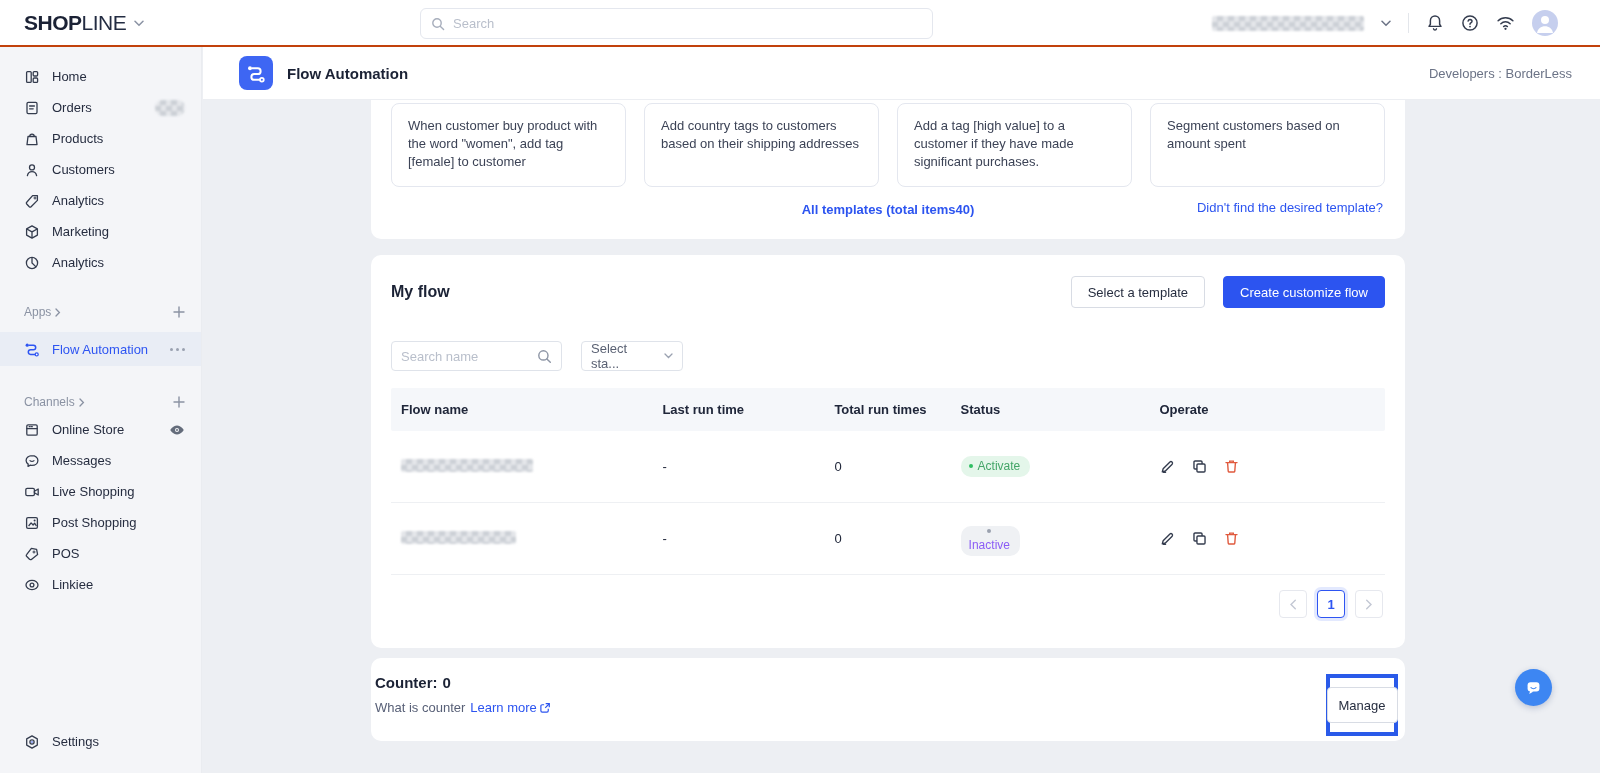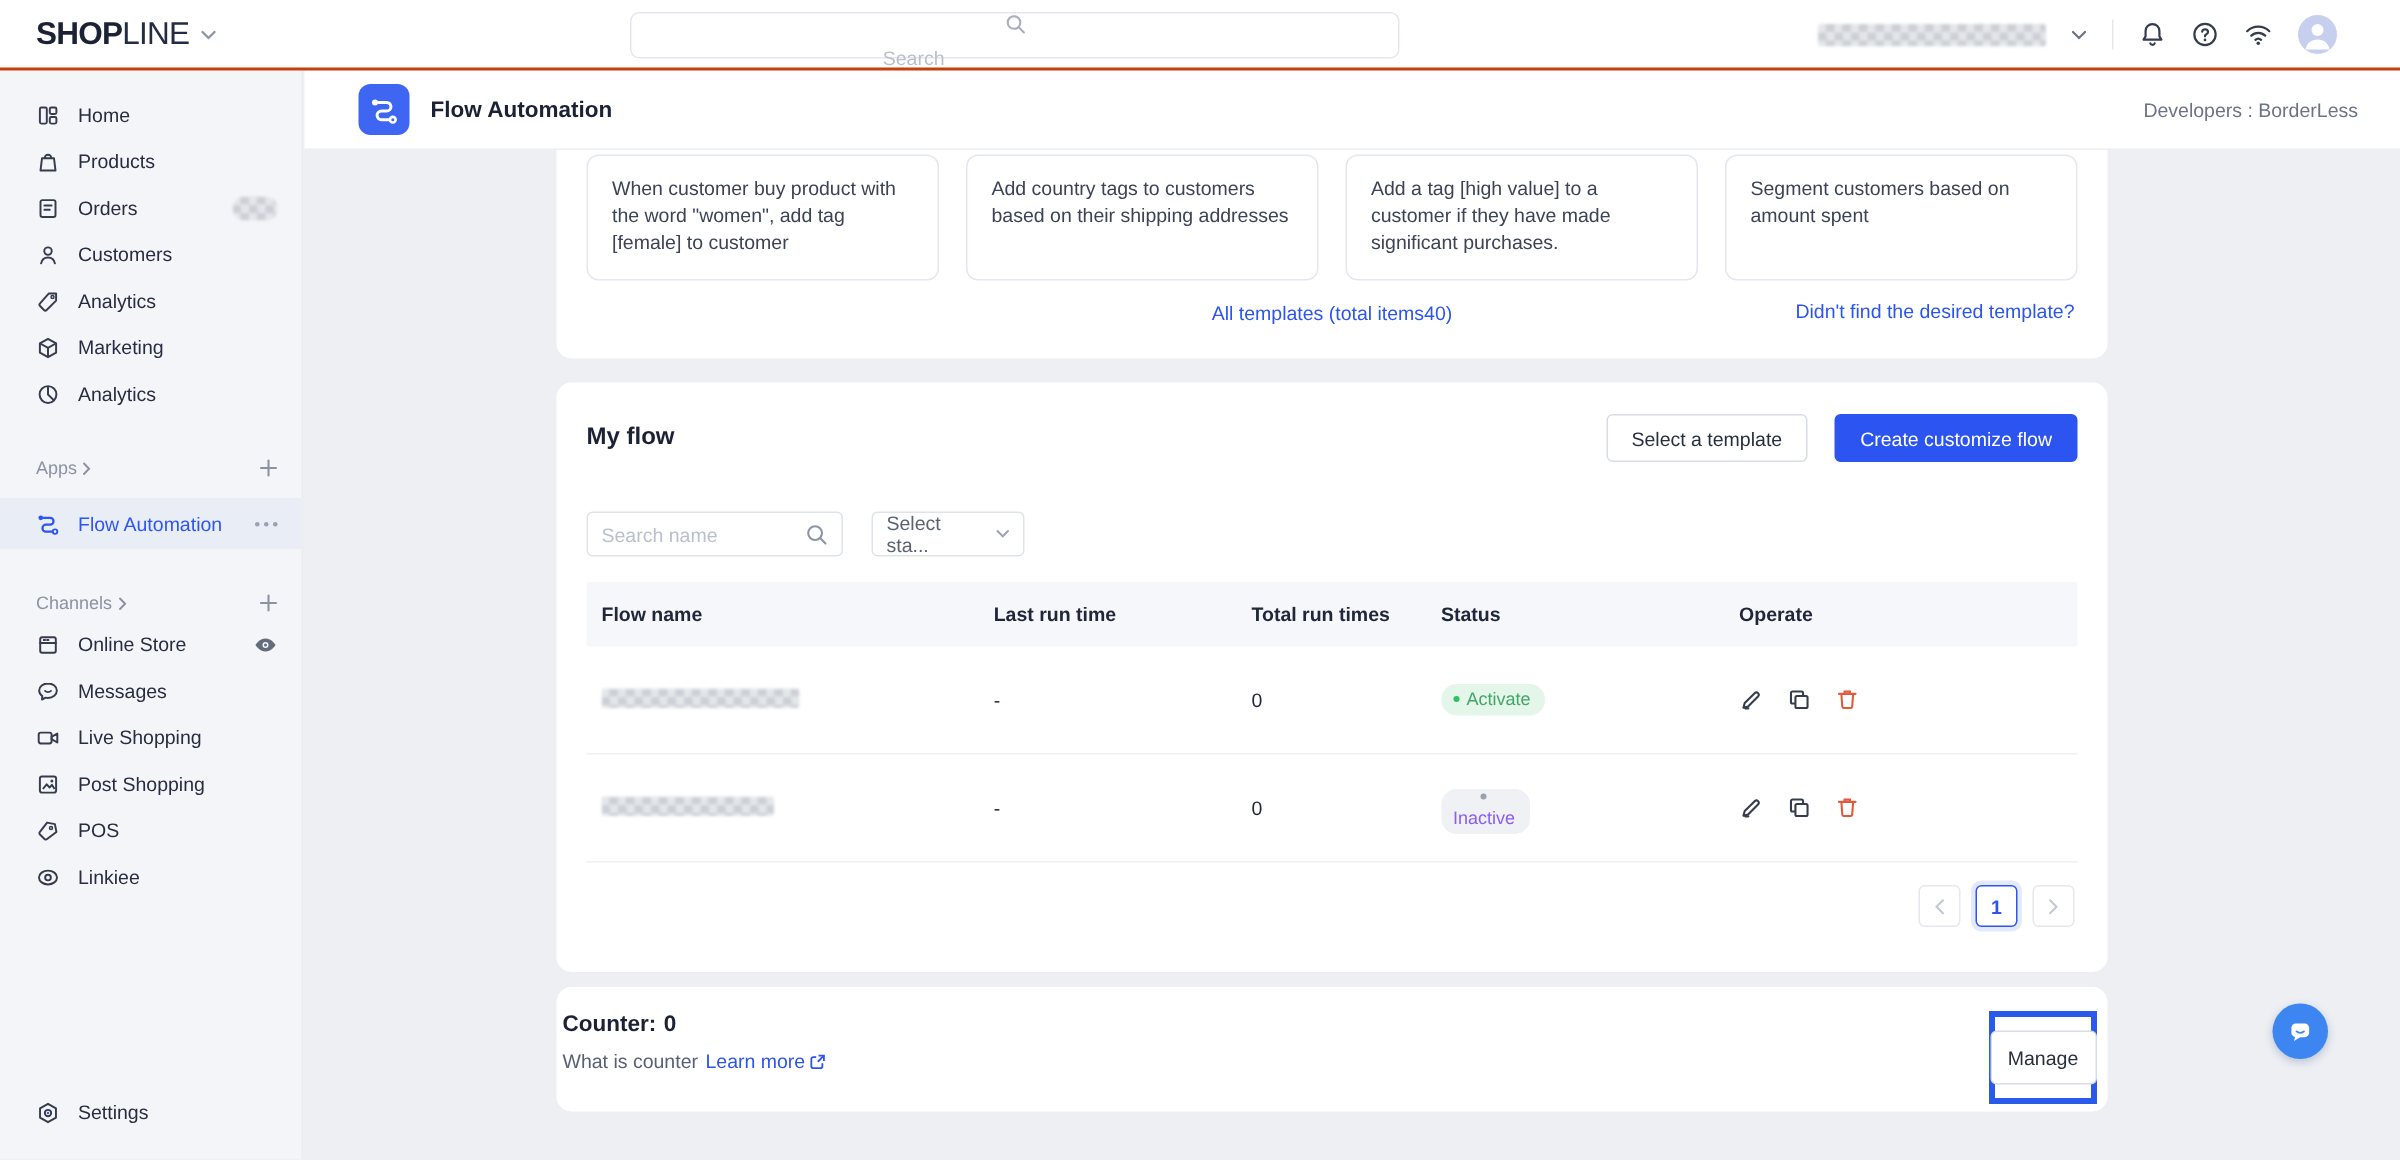--- a/index.html
+++ b/index.html
@@ -26,21 +26,21 @@
     position:absolute; top:0; left:0; right:0; height:47px;
     background:#fff; border-bottom:2px solid #c2410c; z-index:10;
   }
   .logo-area { position:absolute; left:24px; top:0; height:46px; display:flex; align-items:center; gap:8px; cursor:pointer; }
   .logo { font-size:21px; letter-spacing:-0.5px; color:#1b2235; }
   .logo .b { font-weight:700; }
   .logo .l { font-weight:400; color:#232c42; }
   .topbar-search {
     position:absolute; left:420px; top:8px; width:513px; height:31px;
     border:1px solid #e4e7ee; border-radius:6px; background:#fff;
-    display:flex; align-items:center; padding:0 10px; gap:8px;flex-direction:column;
+    display:flex; align-items:center; padding:0 10px; gap:8px;
   }
   .topbar-search input {
     border:none; outline:none; flex:1; font-size:13px; color:#4a5164;
     font-family:"Liberation Sans", sans-serif; background:transparent;
   }
   .topbar-search input::placeholder { color:#b9bfcb; }
   .topbar-right { position:absolute; right:42px; top:0; height:46px; display:flex; align-items:center; gap:17px; }
   .acct-name { width:152px; height:15px; }
   .tb-divider { width:1px; height:20px; background:#e3e6eb; }
   .icon-btn { cursor:pointer; display:flex; align-items:center; }
@@ -91,21 +91,21 @@
   .panel { position:absolute; left:168px; width:1034px; background:#fff; border-radius:10px; }
 
   
   .templates-panel { top:0; height:139px; border-radius:0 0 10px 10px; padding:3px 20px 0; }
   .cards-row { display:flex; gap:18px; }
   .tpl-card {
     width:235px; height:84px; border:1px solid #e4e7ef; border-radius:8px;
     padding:13px 16px; font-size:13px; line-height:18px; color:#3c4356; cursor:pointer; background:#fff;
   }
   .links-row { position:relative; margin-top:13px; height:20px; }
-  .link-blue { color:#2c54f0; font-size:13px; font-weight:400; cursor:pointer; text-decoration:none; }
+  .link-blue { color:#2c54f0; font-size:13px; font-weight:700; cursor:pointer; text-decoration:none; }
   .all-templates { position:absolute; left:0; right:0; text-align:center; }
   .help-link { position:absolute; right:2px; font-weight:500; }
 
   
   .myflow-panel { top:155px; height:393px; padding:0 20px; }
   .mf-head { display:flex; align-items:center; margin-top:21px; }
   .mf-title { font-size:16px; font-weight:700; color:#1b2235; flex:1; }
   .btn {
     height:32px; border-radius:4px; font-size:13px; font-family:"Liberation Sans", sans-serif;
     padding:0 16px; cursor:pointer; display:inline-flex; align-items:center; justify-content:center;
@@ -250,36 +250,36 @@
           <rect x="9.2" y="2.6" width="4.4" height="4.4" rx="1" fill="none" stroke="#343c4e" stroke-width="1.3"></rect>
           <rect x="9.2" y="9" width="4.4" height="4.4" rx="1" fill="none" stroke="#343c4e" stroke-width="1.3"></rect>
         </svg>
       </span>
     <span class="lbl">Home</span>
   </div>
 
   <div class="side-item">
     <span>
         <svg width="16" height="16" viewBox="0 0 16 16">
+          <rect x="3" y="2.4" width="10" height="11.2" rx="1.3" fill="none" stroke="#343c4e" stroke-width="1.3"></rect>
+          <path d="M5.6 6h4.8M5.6 8.8h3.6" stroke="#343c4e" stroke-width="1.3" stroke-linecap="round"></path>
+        </svg>
+      </span>
+    <span class="lbl">Orders</span>
+    <span class="badge-pill blur-block"></span>
+  </div>
+
+  <div class="side-item">
+    <span>
+        <svg width="16" height="16" viewBox="0 0 16 16">
           <path d="M4 5.5h8l1 8.2H3z" fill="none" stroke="#343c4e" stroke-width="1.3" stroke-linejoin="round"></path>
           <path d="M5.8 5.3a2.2 2.2 0 014.4 0" fill="none" stroke="#343c4e" stroke-width="1.3"></path>
         </svg>
       </span>
     <span class="lbl">Products</span>
-  </div>
-
-  <div class="side-item">
-    <span>
-        <svg width="16" height="16" viewBox="0 0 16 16">
-          <rect x="3" y="2.4" width="10" height="11.2" rx="1.3" fill="none" stroke="#343c4e" stroke-width="1.3"></rect>
-          <path d="M5.6 6h4.8M5.6 8.8h3.6" stroke="#343c4e" stroke-width="1.3" stroke-linecap="round"></path>
-        </svg>
-      </span>
-    <span class="lbl">Orders</span>
-    <span class="badge-pill blur-block"></span>
   </div>
 
   <div class="side-item">
     <span>
         <svg width="16" height="16" viewBox="0 0 16 16">
           <circle cx="8" cy="5.4" r="2.5" fill="none" stroke="#343c4e" stroke-width="1.3"></circle>
           <path d="M3.4 13.6c.5-2.6 2.3-4 4.6-4s4.1 1.4 4.6 4" fill="none" stroke="#343c4e" stroke-width="1.3" stroke-linecap="round"></path>
         </svg>
       </span>
     <span class="lbl">Customers</span>

